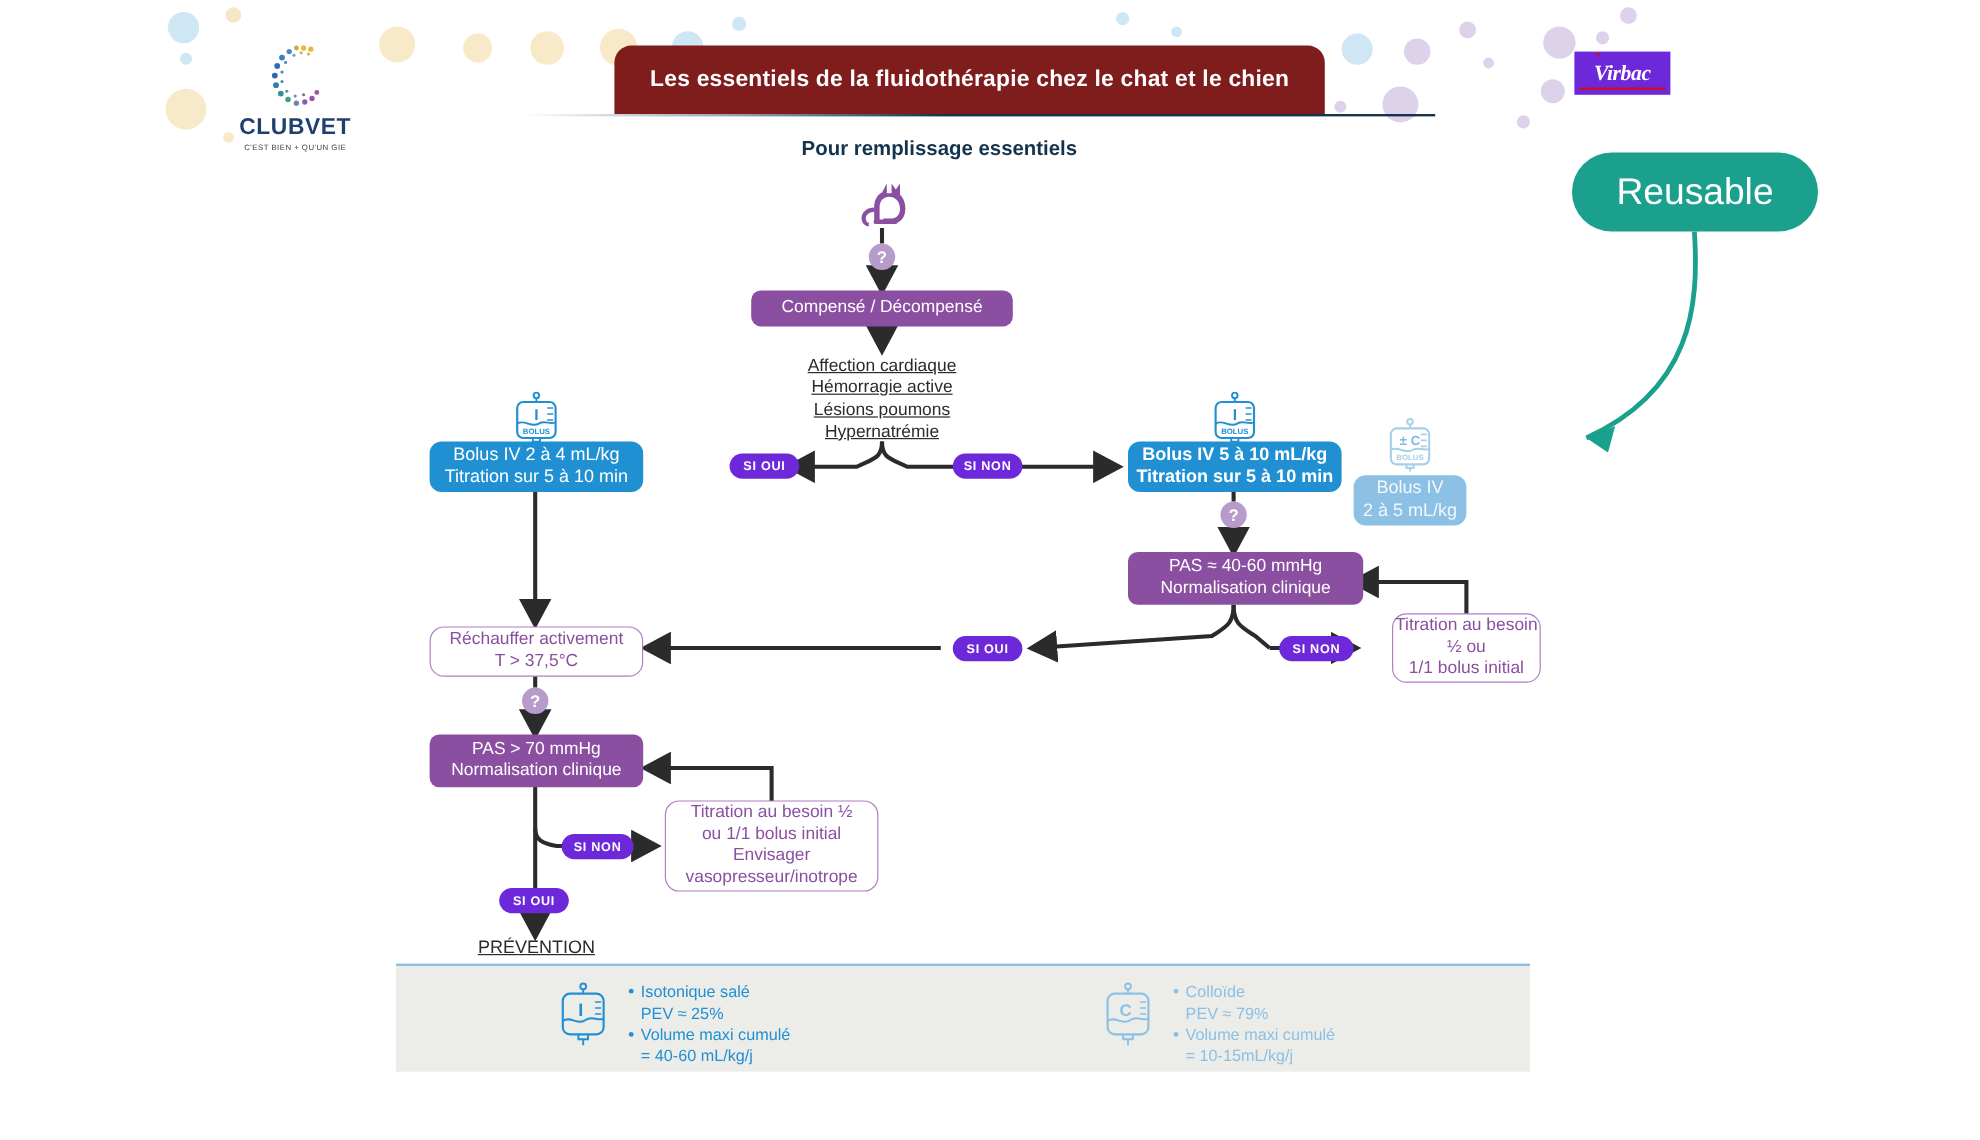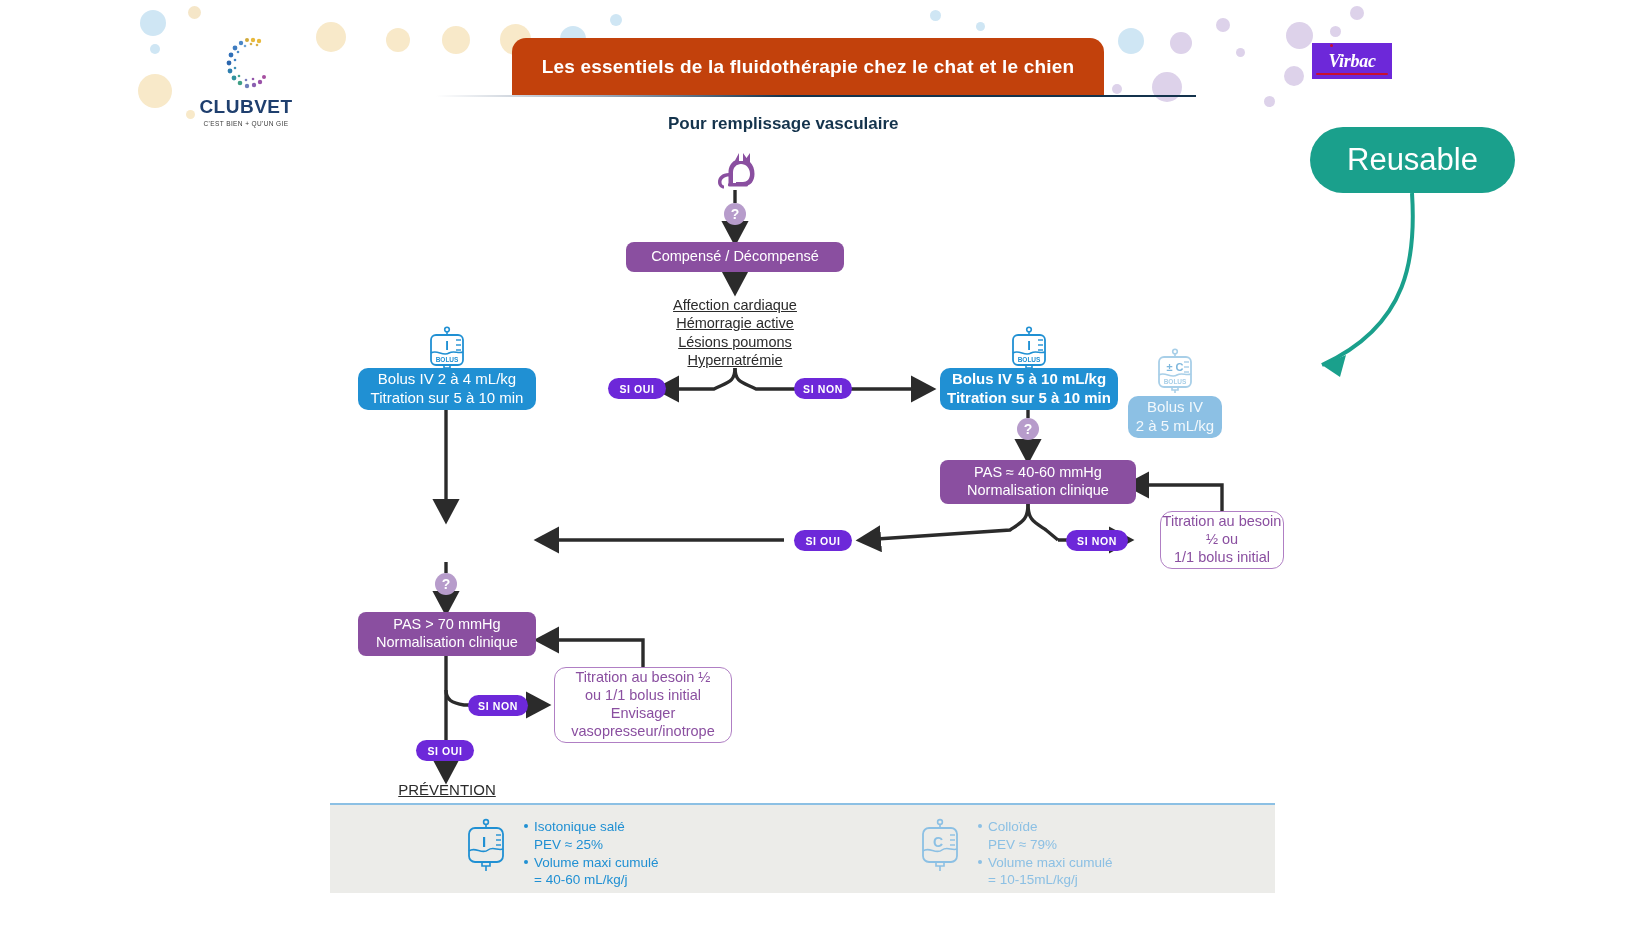--- a/index.html
+++ b/index.html
@@ -16,21 +16,21 @@
   .dot{position:absolute;border-radius:50%;}
 
   
   .clubvet{position:absolute;left:196px;top:32px;width:100px;text-align:center;}
   .clubvet-mark{width:62px;height:62px;margin:0 auto;position:relative;}
   .clubvet-name{font-size:19px;font-weight:bold;color:#1f3f6e;letter-spacing:.5px;margin-top:2px;}
   .clubvet-tag{font-size:6.5px;color:#3b3b3b;letter-spacing:.4px;margin-top:2px;white-space:nowrap;}
 
   .titlebar{
     position:absolute;left:512px;top:38px;width:592px;height:57px;
-    background:#c2410c;border-radius:14px 14px 0 0;
+    background:#7f1d1d;border-radius:14px 14px 0 0;
     display:flex;align-items:center;justify-content:center;
   }
   .titlebar span{color:#fff;font-size:19px;font-weight:bold;letter-spacing:.2px;}
   .title-rule{position:absolute;left:436px;top:95px;width:760px;height:2px;
     background:linear-gradient(to right,#ffffff 0%,#9aa7b8 22%,#14334c 46%,#14334c 100%);}
 
   .virbac{
     position:absolute;left:1312px;top:43px;width:80px;height:36px;
     background:#6d28d9;display:flex;align-items:center;justify-content:center;
   }
@@ -204,21 +204,21 @@
       <line x1="446" y1="596" x2="446" y2="610" marker-end="url(#ah)"></line>
 
       <path d="M446 650 L446 690 C446 700, 452 703, 464 705 L470 705"></path>
       <path d="M470 705 L545 705" marker-end="url(#ah)"></path>
       <line x1="446" y1="690" x2="446" y2="778" marker-end="url(#ah)"></line>
 
       <path d="M643 668 L643 640 L540 640" marker-end="url(#ah)"></path>
     </g>
   </svg>
 
-  <div class="subtitle">Pour remplissage vasculaire</div>
+  <div class="subtitle">Pour remplissage essentiels</div>
 
   <div style="position:absolute;left:712px;top:145px;">
     <svg width="48" height="48" viewBox="0 0 48 48">
       <path d="M27 8 L27 16 L31 16 L31 8 L34.5 13 L38 8 L38 17
                C41 20, 42.5 24, 42.5 29 C42.5 36, 38.5 41, 33 41
                L24 41 L24 37 L31 37 C35 37, 38 34, 38 29
                C38 23, 34 19, 29 19 C24.5 19, 21 22.5, 21 27.5
                L21 41 L16.5 41 L16.5 27.5 C16.5 22, 19 17.5, 23 15.5 Z" fill="#8a4fa0"></path>
       <path d="M17 28 C10 28, 6 32, 6 37 C6 41, 9 43.5, 12 43.5 L12 40.5
                C10.5 40.5, 9.5 39, 9.5 37 C9.5 34, 12.5 31.5, 17 31.5 Z" fill="#8a4fa0"></path>
@@ -327,20 +327,24 @@
   <div class="node purple-outline" style="left:1160px;top:511px;width:124px;height:58px;">
     <span>Titration au besoin</span>
     <span>½ ou</span>
     <span>1/1 bolus initial</span>
   </div>
 
   <div class="pill" style="left:794px;top:530px;width:58px;">
     <span>SI OUI</span>
   </div>
 
+  <div class="node purple-outline" style="left:358px;top:522px;width:178px;height:42px;">
+    <span>Réchauffer activement</span>
+    <span>T &gt; 37,5°C</span>
+  </div>
 
   <div class="qmark" style="left:435px;top:573px;">
     <span>?</span>
   </div>
 
   <div class="node purple-solid" style="left:358px;top:612px;width:178px;height:44px;">
     <span>PAS &gt; 70 mmHg</span>
     <span>Normalisation clinique</span>
   </div>
 

